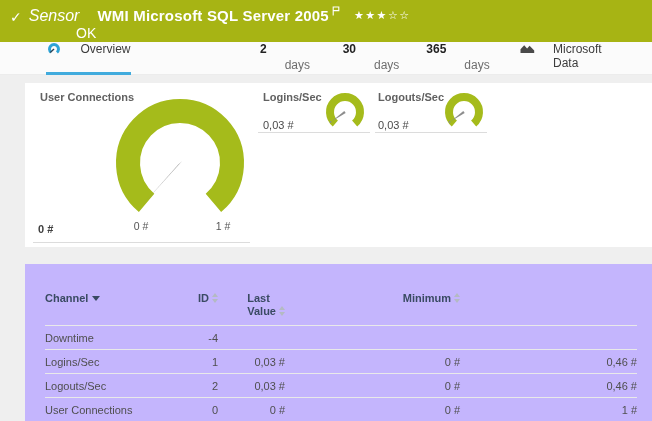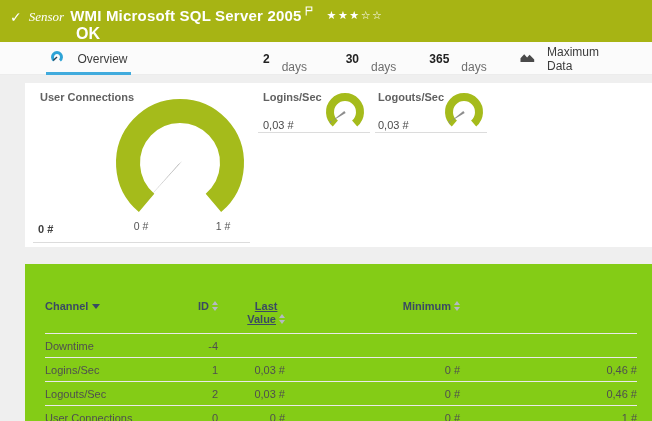--- a/index.html
+++ b/index.html
@@ -3,54 +3,54 @@
 <meta charset="utf-8">
 <style>
   * { margin:0; padding:0; box-sizing:border-box; }
   html,body { width:652px; height:421px; overflow:hidden; }
   body { font-family:"Liberation Sans","DejaVu Sans",sans-serif; background:#efefef; position:relative; }
 
   
   .topbar { position:absolute; left:0; top:0; width:652px; height:42px; background:#a7b414; color:#fff; }
   .topbar-row { display:flex; align-items:baseline; padding:7px 0 0 10px; }
   .check { font-size:14px; font-weight:bold; margin-right:7px; position:relative; top:1px; }
-  .sensor-label { font-style:italic; font-size:13px; margin-right:6px;font-family:Liberation Serif, serif; }
-  .sensor-title { font-size:15px; font-weight:bold; letter-spacing:.2px; }
+  .sensor-label { font-style:italic; font-size:16px; margin-right:6px; }
+  .sensor-title { font-size:15px; font-weight:bold; letter-spacing:.2px;margin-left:12px; }
   .flag { margin-left:3px; position:relative; top:-5px; }
   .stars { margin-left:14px; font-size:11px; letter-spacing:1.5px; position:relative; top:-2px; cursor:pointer; }
-  .ok-label { position:absolute; left:28px; top:25px; font-size:16px; font-weight:bold;padding-left:48px; }
+  .ok-label { position:absolute; left:28px; top:25px; font-size:14px; font-weight:normal;padding-left:48px; }
 
   
   .tabbar { position:absolute; left:0; top:42px; width:652px; height:33px; background:#fbfbfb; border-bottom:1px solid #ececec; }
-  .tab { position:absolute; top:0; height:33px; display:flex; align-items:center; justify-content:center; gap:12px; font-size:12px; color:#3c3c3c; cursor:pointer; }
+  .tab { position:absolute; top:0; height:33px; display:flex; justify-content:center; gap:18px; font-size:12px; color:#3c3c3c; cursor:pointer; }
   .tab .num { font-weight:bold; color:#222; }
   .tab .unit { color:#6e6e6e;margin-top:16px; }
   .tab-overview { left:46px; width:85px; }
   .tab-overview .underline { position:absolute; left:0; bottom:0; width:100%; height:3px; background:#41abdd; }
   .tab-live { left:148px; width:80px; }
   .tab-d2 { left:262px; width:46px; }
   .tab-d30 { left:345px; width:52px; }
   .tab-d365 { left:428px; width:60px; }
   .tab-historic { left:520px; width:100px; }
 
   
   .gauges { position:absolute; left:25px; top:83px; width:627px; height:164px; background:#fff; }
   .g-title { position:absolute; font-size:11px; font-weight:bold; color:#616161; }
   .g-value { position:absolute; font-size:11px; font-weight:bold; color:#3f3f3f; }
   .g-minmax { position:absolute; font-size:10.5px; color:#555; width:36px; text-align:center; }
   .tile-line { position:absolute; height:1px; background:#dcdcdc; }
   .svg-abs { position:absolute; }
 
   
-  .tablecard { position:absolute; left:25px; top:264px; width:627px; height:157px; background:#84cc16; padding:8px 15px 0 20px; }
+  .tablecard { position:absolute; left:25px; top:264px; width:627px; height:157px; background:#c4b5fd; padding:0 15px 0 20px; }
   .thead { display:grid; grid-template-columns:100px 73px 67px 175px 177px; padding-top:28px; height:61px;
            font-size:11px; font-weight:bold; color:#3a4a63; line-height:13px; }
   .th { white-space:nowrap; }
   .th.r { text-align:right; }
-  .th .lastblk { display:inline-block; text-align:center;text-decoration:underline; }
+  .th .lastblk { display:inline-block; text-align:left; }
   .trow { display:grid; grid-template-columns:100px 73px 67px 175px 177px; height:24px; align-items:center;
           border-top:1px solid #e9e9e9; font-size:11px; color:#4f4f4f; cursor:pointer; }
   .td { white-space:nowrap; }
   .td.r { text-align:right; }
   .sort { margin-left:3px; vertical-align:-1px; }
   .charr { margin-left:4px; vertical-align:1px; }
 </style>
 </head>
 <body>
 
@@ -94,21 +94,21 @@
     <span class="num">365</span>
     <span class="unit">days</span>
   </div>
 
   <div class="tab tab-historic">
     <span>
       <svg width="15" height="12" viewBox="0 0 15 12">
         <path d="M0.5 11 L0.5 7.2 L4.2 3.2 L7.1 6.4 L9.6 3.8 L14.2 8.6 L14.2 11 Z" fill="#4a4a4a"></path>
       </svg>
     </span>
-    <span>Maximum Data</span>
+    <span>Microsoft Data</span>
   </div>
 </div>
 
 <div class="gauges">
 
   <div class="g-title" style="left:15px; top:8px;">User Connections</div>
   <svg class="svg-abs" style="left:75px; top:0px;" width="160" height="160" viewBox="0 0 160 160">
     <path d="M 46.57 119.84 A 52 52 0 1 1 113.43 119.84" fill="none" stroke="#a5bb1b" stroke-width="24"></path>
     <polygon points="81.9,78.3 78.1,81.7 41.9,122.4" fill="#8d8d8d"></polygon>
   </svg>

